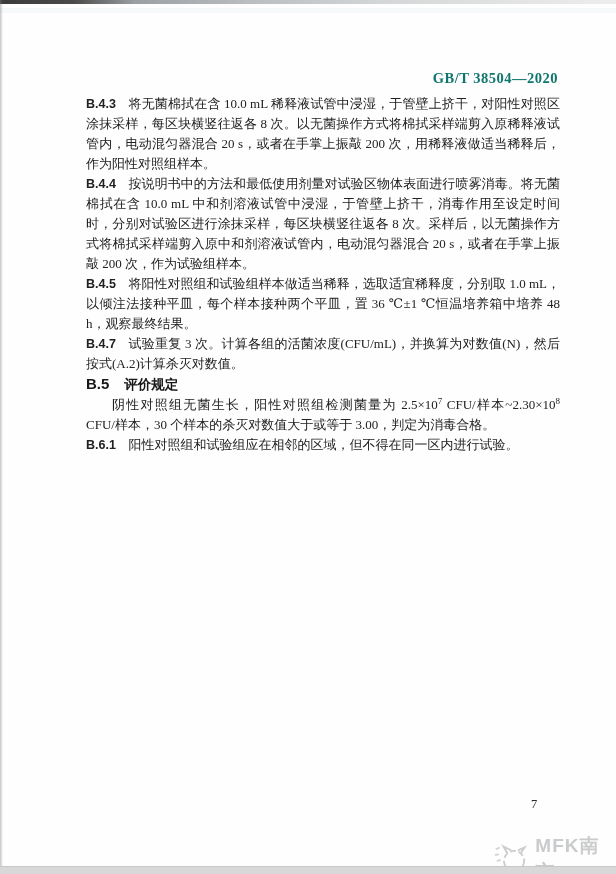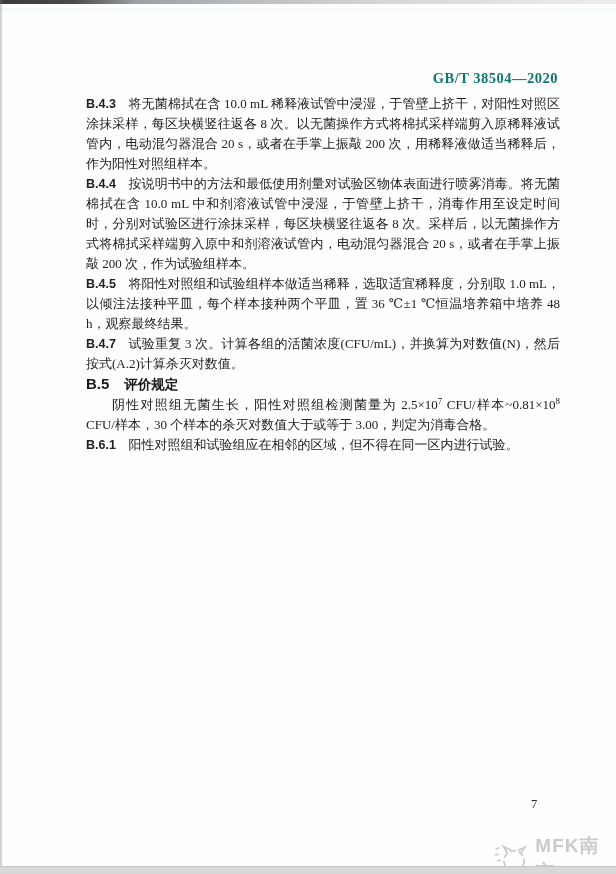--- a/index.html
+++ b/index.html
@@ -82,21 +82,21 @@
 
     <p><span class="clause-label">B.4.4</span><span>按说明书中的方法和最低使用剂量对试验区物体表面进行喷雾消毒。将无菌棉拭在含 10.0 mL 中和剂溶液试管中浸湿，于管壁上挤干，消毒作用至设定时间时，分别对试验区进行涂抹采样，每区块横竖往返各 8 次。采样后，以无菌操作方式将棉拭采样端剪入原中和剂溶液试管内，电动混匀器混合 20 s，或者在手掌上振敲 200 次，作为试验组样本。</span></p>
 
     <p><span class="clause-label">B.4.5</span><span>将阳性对照组和试验组样本做适当稀释，选取适宜稀释度，分别取 1.0 mL，以倾注法接种平皿，每个样本接种两个平皿，置 36 ℃±1 ℃恒温培养箱中培养 48 h，观察最终结果。</span></p>
 
 
     <p><span class="clause-label">B.4.7</span><span>试验重复 3 次。计算各组的活菌浓度(CFU/mL)，并换算为对数值(N)，然后按式(A.2)计算杀灭对数值。</span></p>
 
     <p class="heading"><span class="clause-label">B.5</span><span>评价规定</span></p>
 
-    <p class="para-indent"><span>阴性对照组无菌生长，阳性对照组检测菌量为 2.5×10</span><sup>7</sup><span> CFU/样本~0.81×10</span><sup>8</sup><span> CFU/样本，30 个样本的杀灭对数值大于或等于 3.00，判定为消毒合格。</span></p>
+    <p class="para-indent"><span>阴性对照组无菌生长，阳性对照组检测菌量为 2.5×10</span><sup>7</sup><span> CFU/样本~2.30×10</span><sup>8</sup><span> CFU/样本，30 个样本的杀灭对数值大于或等于 3.00，判定为消毒合格。</span></p>
 
 
     <p><span class="clause-label">B.6.1</span><span>阳性对照组和试验组应在相邻的区域，但不得在同一区内进行试验。</span></p>
 
 
 
   </div>
 
   <div class="page-number">7</div>
 

